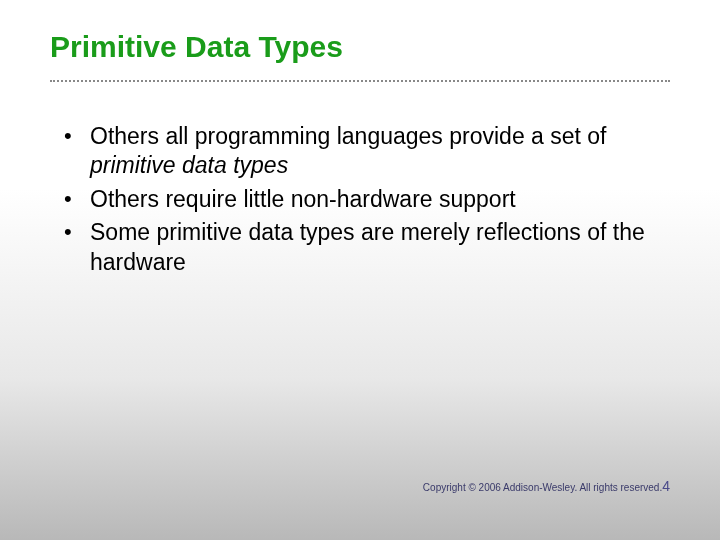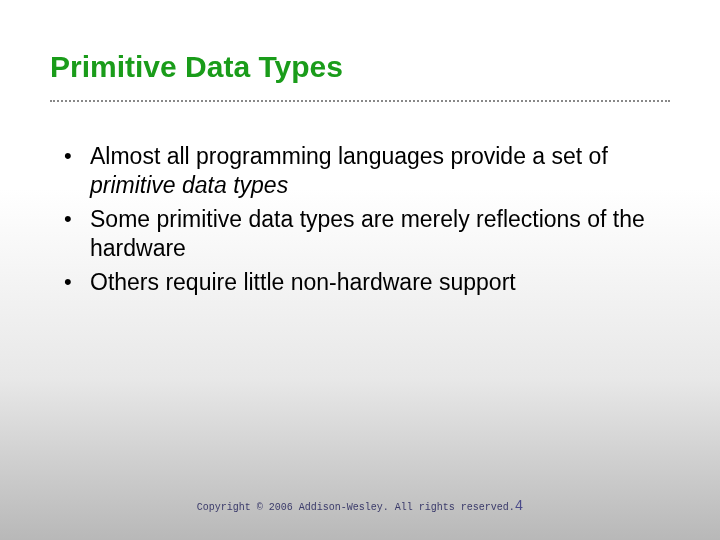--- a/index.html
+++ b/index.html
@@ -7,21 +7,20 @@
   body {
     font-family: Verdana, Geneva, sans-serif;
     background: linear-gradient(to bottom, #ffffff 0%, #ffffff 35%, #e8e8e8 70%, #b8b8b8 100%);
     position: relative;
   }
   .slide {
     width: 720px;
     height: 516px;
     padding: 30px 50px 20px 50px;
     position: relative;
-    margin-top: 20px;
   }
   .title {
     color: #1a9c1a;
     font-size: 30px;
     font-weight: bold;
     margin-bottom: 16px;
     font-family: Verdana, Geneva, sans-serif;
   }
   .divider {
     border: none;
@@ -50,39 +49,39 @@
     font-size: 22px;
     color: #000;
   }
   .italic { font-style: italic; }
   .footer {
     position: absolute;
     bottom: 22px;
     left: 50px;
     right: 50px;
     display: flex;
-    justify-content: center;
+    justify-content: flex-end;
     align-items: baseline;
     font-size: 10px;
     color: #3a3a6a;
-    font-family: Liberation Mono, monospace;
+    font-family: Liberation Sans, sans-serif;
   }
   .pagenum {
     font-size: 14px;
     color: #4a4a8a;
   }
 </style>
 </head>
 <body>
 
 <div class="slide">
   <h1 class="title">Primitive Data Types</h1>
   <hr class="divider">
   <ul class="bullets">
-    <li><span>Almost all programming languages provide a set of </span><span class="italic">primitive data types</span><span></span></li>
+    <li><span>Others all programming languages provide a set of </span><span class="italic">primitive data types</span><span></span></li>
+    <li><span>Others require little non-hardware support</span><span class="italic"></span><span></span></li>
     <li><span>Some primitive data types are merely reflections of the hardware</span><span class="italic"></span><span></span></li>
-    <li><span>Others require little non-hardware support</span><span class="italic"></span><span></span></li>
   </ul>
   <div class="footer">
     <span>Copyright © 2006 Addison-Wesley. All rights reserved.</span>
     <span class="pagenum">4</span>
   </div>
 </div>
 
 </body></html>

